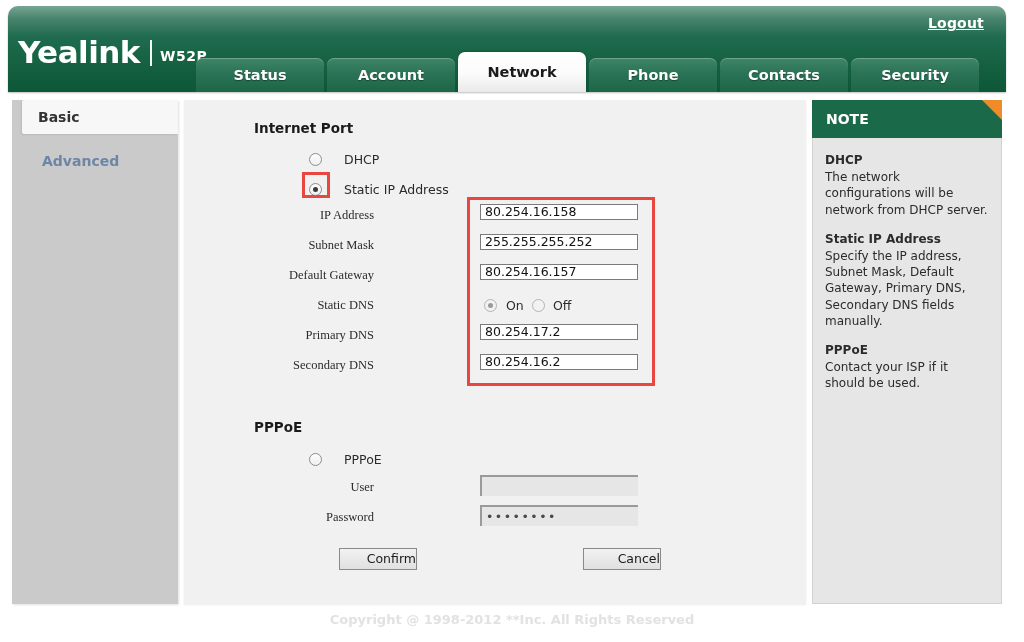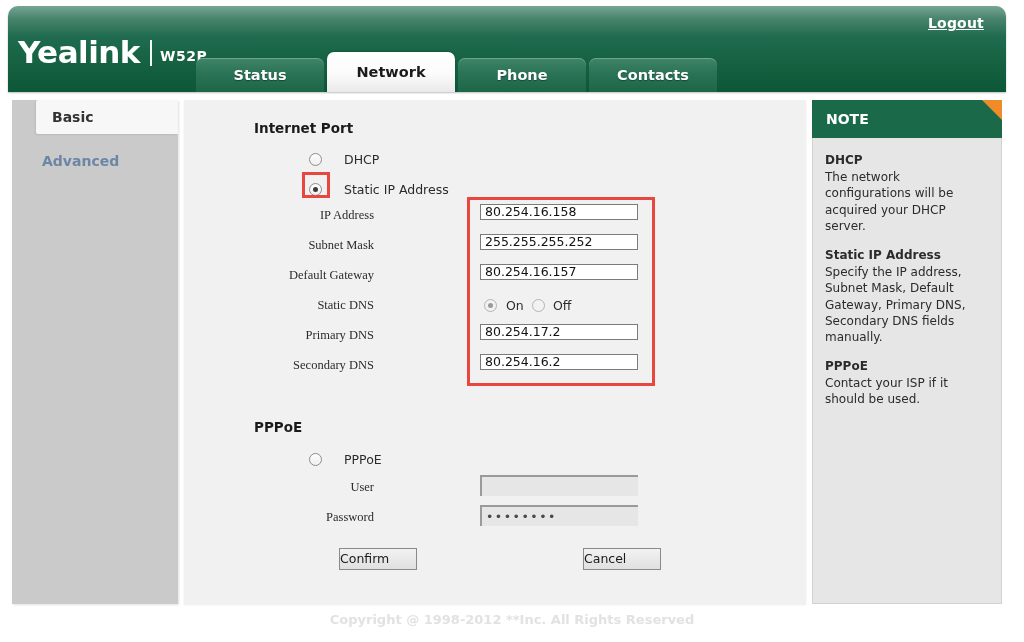--- a/index.html
+++ b/index.html
@@ -132,21 +132,21 @@
     align-items: center;
     padding-left: 30px;
     font-size: 14px;
     font-weight: bold;
     cursor: pointer;
     color: #6d86a6;
   }
   .side-item.active {
     background: #f7f7f7;
     color: #333333;
-    margin-left: 24px;
+    margin-left: 10px;
     padding-left: 16px;
     border-radius: 2px 0 0 2px;
     box-shadow: -1px 1px 2px rgba(0,0,0,0.08);
   }
   .side-item:not(.active) {
     margin-top: 10px;
   }
 
   .content {
     position: absolute;
@@ -239,21 +239,21 @@
     position: absolute;
     width: 78px;
     height: 22px;
     box-sizing: border-box;
     background: linear-gradient(to bottom, #f2f2f2, #e0e0e0);
     border: 1px solid #8a8a8a;
     font-family: "DejaVu Sans", "Liberation Sans", sans-serif;
     font-size: 12.5px;
     color: #1a1a1a;
     cursor: pointer;
-    text-align: left;
+    text-align: right;
     line-height: 20px;
   }
 
   
   .anno {
     position: absolute;
     border: 3px solid #e8473f;
     box-sizing: border-box;
     pointer-events: none;
     z-index: 5;
@@ -322,23 +322,25 @@
 <div class="header">
   <div class="header-sheen"></div>
   <div class="logo">
     <span>Yealink</span><span class="logo-sep"></span><span class="logo-model">W52P</span>
   </div>
   <div class="logout">Logout</div>
 </div>
 
 <div class="tabs">
   <div class="tab">Status</div>
+  <div class="tab">Account</div>
   <div class="tab active">Network</div>
   <div class="tab">Phone</div>
   <div class="tab">Contacts</div>
+  <div class="tab">Security</div>
 </div>
 
 <div class="page-body">
 
   <div class="sidebar">
     <div class="side-item active">Basic</div>
     <div class="side-item">Advanced</div>
   </div>
 
   <div class="content">
@@ -401,21 +403,21 @@
   </div>
 
   <div class="note">
     <div class="note-head">
       <span>NOTE</span>
       <span class="note-fold"></span>
     </div>
     <div class="note-body">
       <div class="note-para">
         <div class="note-title">DHCP</div>
-        <div>The network configurations will be acquired your DHCP server.</div>
+        <div>The network configurations will be network from DHCP server.</div>
       </div>
       <div class="note-para">
         <div class="note-title">Static IP Address</div>
         <div>Specify the IP address, Subnet Mask, Default Gateway, Primary DNS, Secondary DNS fields manually.</div>
       </div>
       <div class="note-para">
         <div class="note-title">PPPoE</div>
         <div>Contact your ISP if it should be used.</div>
       </div>
     </div>

